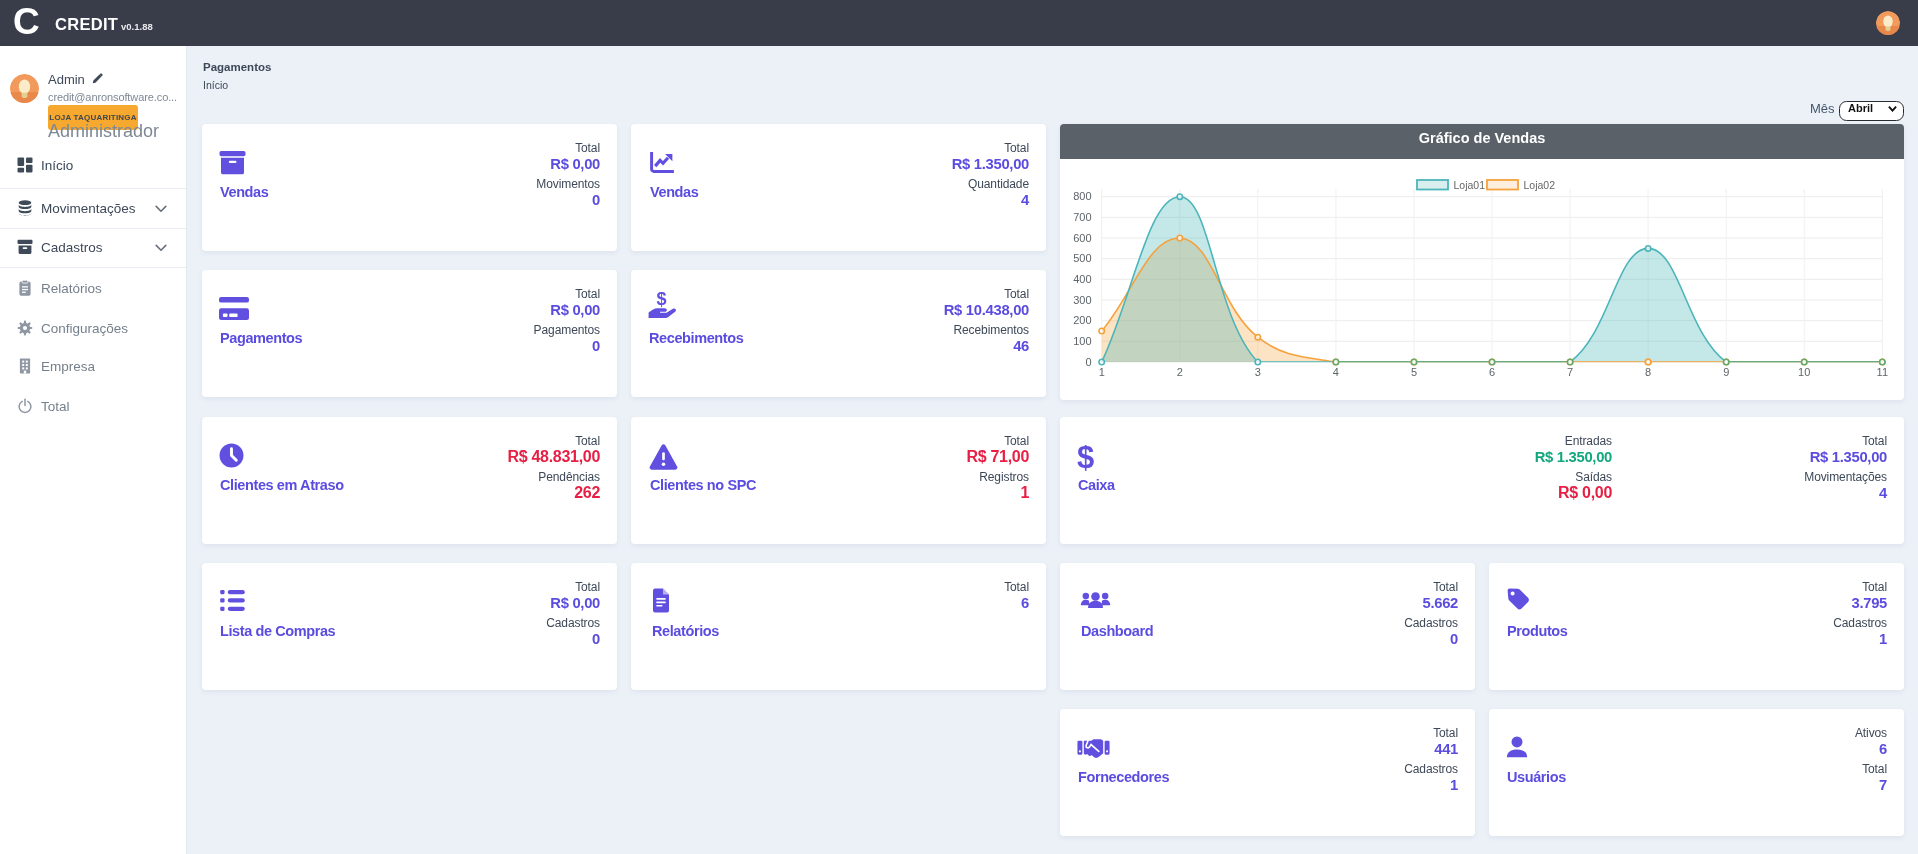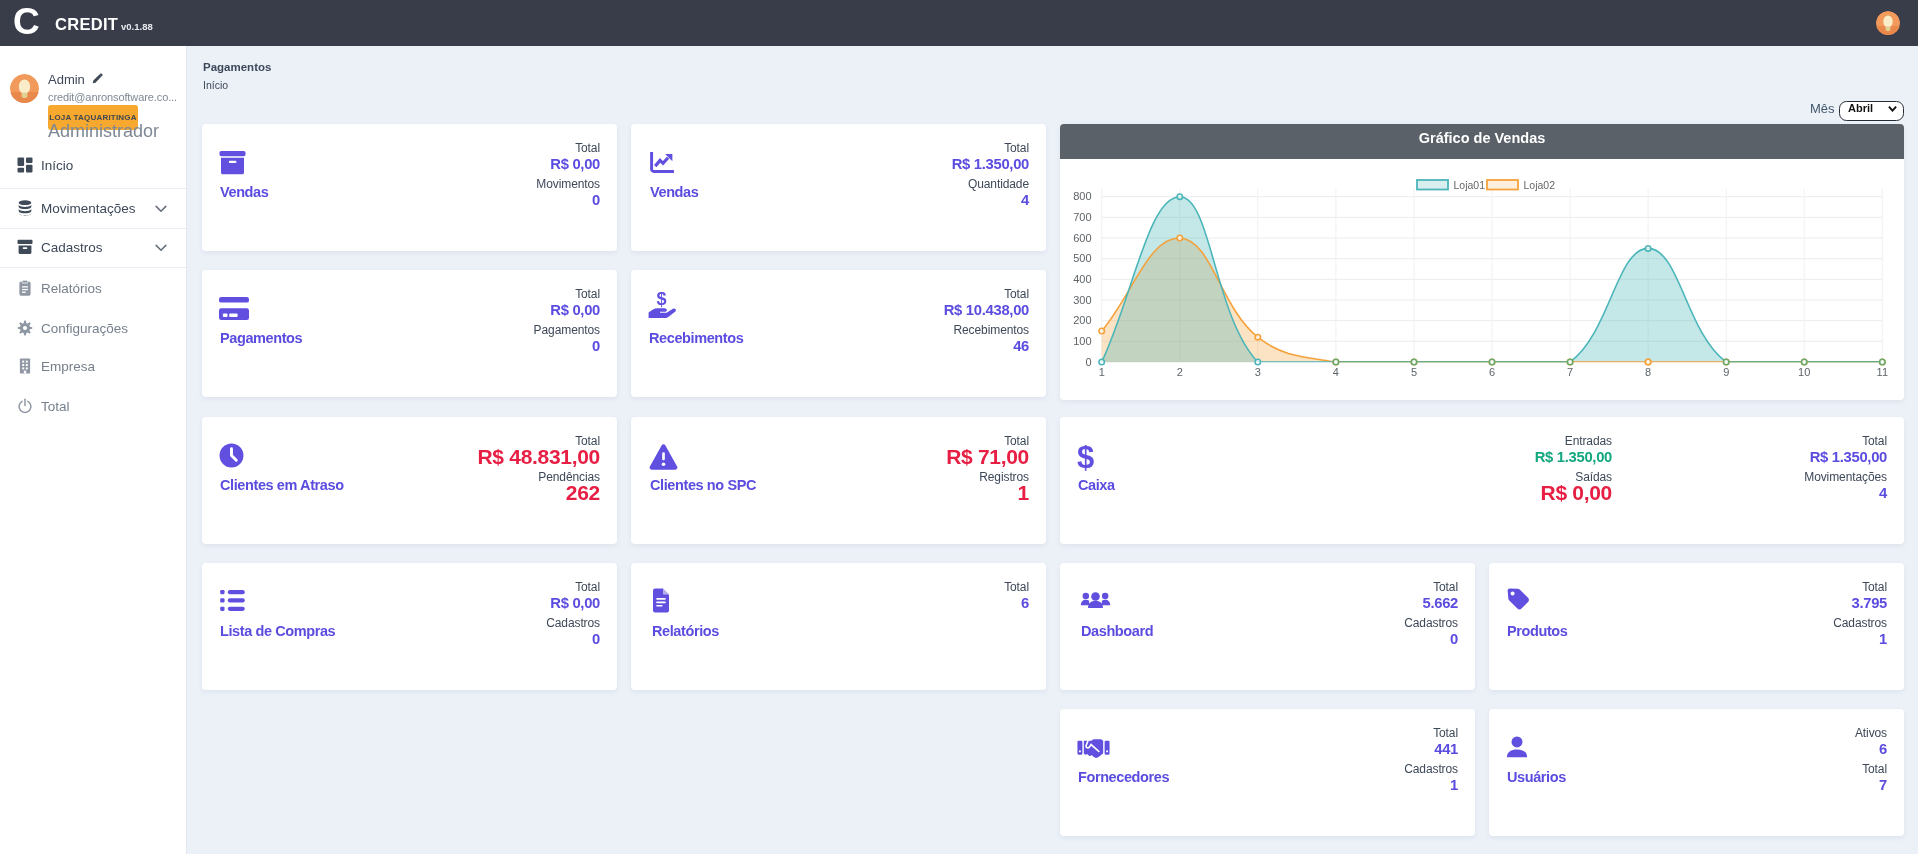--- a/index.html
+++ b/index.html
@@ -24,21 +24,21 @@
 .bc1{position:absolute;left:203px;top:61px;font-size:11.5px;font-weight:bold;color:#3d4858}
 .bc2{position:absolute;left:203px;top:78.5px;font-size:10.5px;color:#3d4858}
 .card{position:absolute;background:#fff;border-radius:4px;box-shadow:0 2px 5px rgba(42,54,80,.07)}
 .cic{position:absolute}
 .ctitle{position:absolute;font-size:14.5px;font-weight:bold;color:#5b4ce0;white-space:nowrap;letter-spacing:-0.4px}
 .stk{position:absolute;text-align:right;line-height:16px}
 .stk span:nth-child(3){margin-top:3.5px}
 .stk span{display:block;white-space:nowrap}
 .lb{font-size:12px;letter-spacing:-0.1px;color:#3d4858}
 .vp{font-size:14.8px;font-weight:bold;color:#5b4ce0;letter-spacing:-0.3px}
-.vr{font-size:21px;font-weight:bold;color:#e71f44;letter-spacing:-0.3px}
+.vr{font-size:16px;font-weight:bold;color:#e71f44;letter-spacing:-0.3px}
 .vg{font-size:14.8px;font-weight:bold;color:#12a77f;letter-spacing:-0.3px}
 .dollar{font-size:31px;font-weight:bold;color:#6150e0;line-height:29px}
 .mes-lb{position:absolute;left:1810px;top:101px;font-size:13px;color:#42566b}
 .mes-sel{position:absolute;left:1839px;top:101px;width:65px;height:20px;background:#fff;border:1.6px solid #272c33;border-radius:7.5px;font-size:11px;font-weight:bold;color:#111;line-height:12px;padding-left:8px}
 .mes-sel svg{position:absolute;right:6px;top:4px}
 </style></head><body>
 <div class="topbar">
     <div class="logoC">C</div>
     <div class="logoT">CREDIT</div>
     <div class="logoV">v0.1.88</div>

